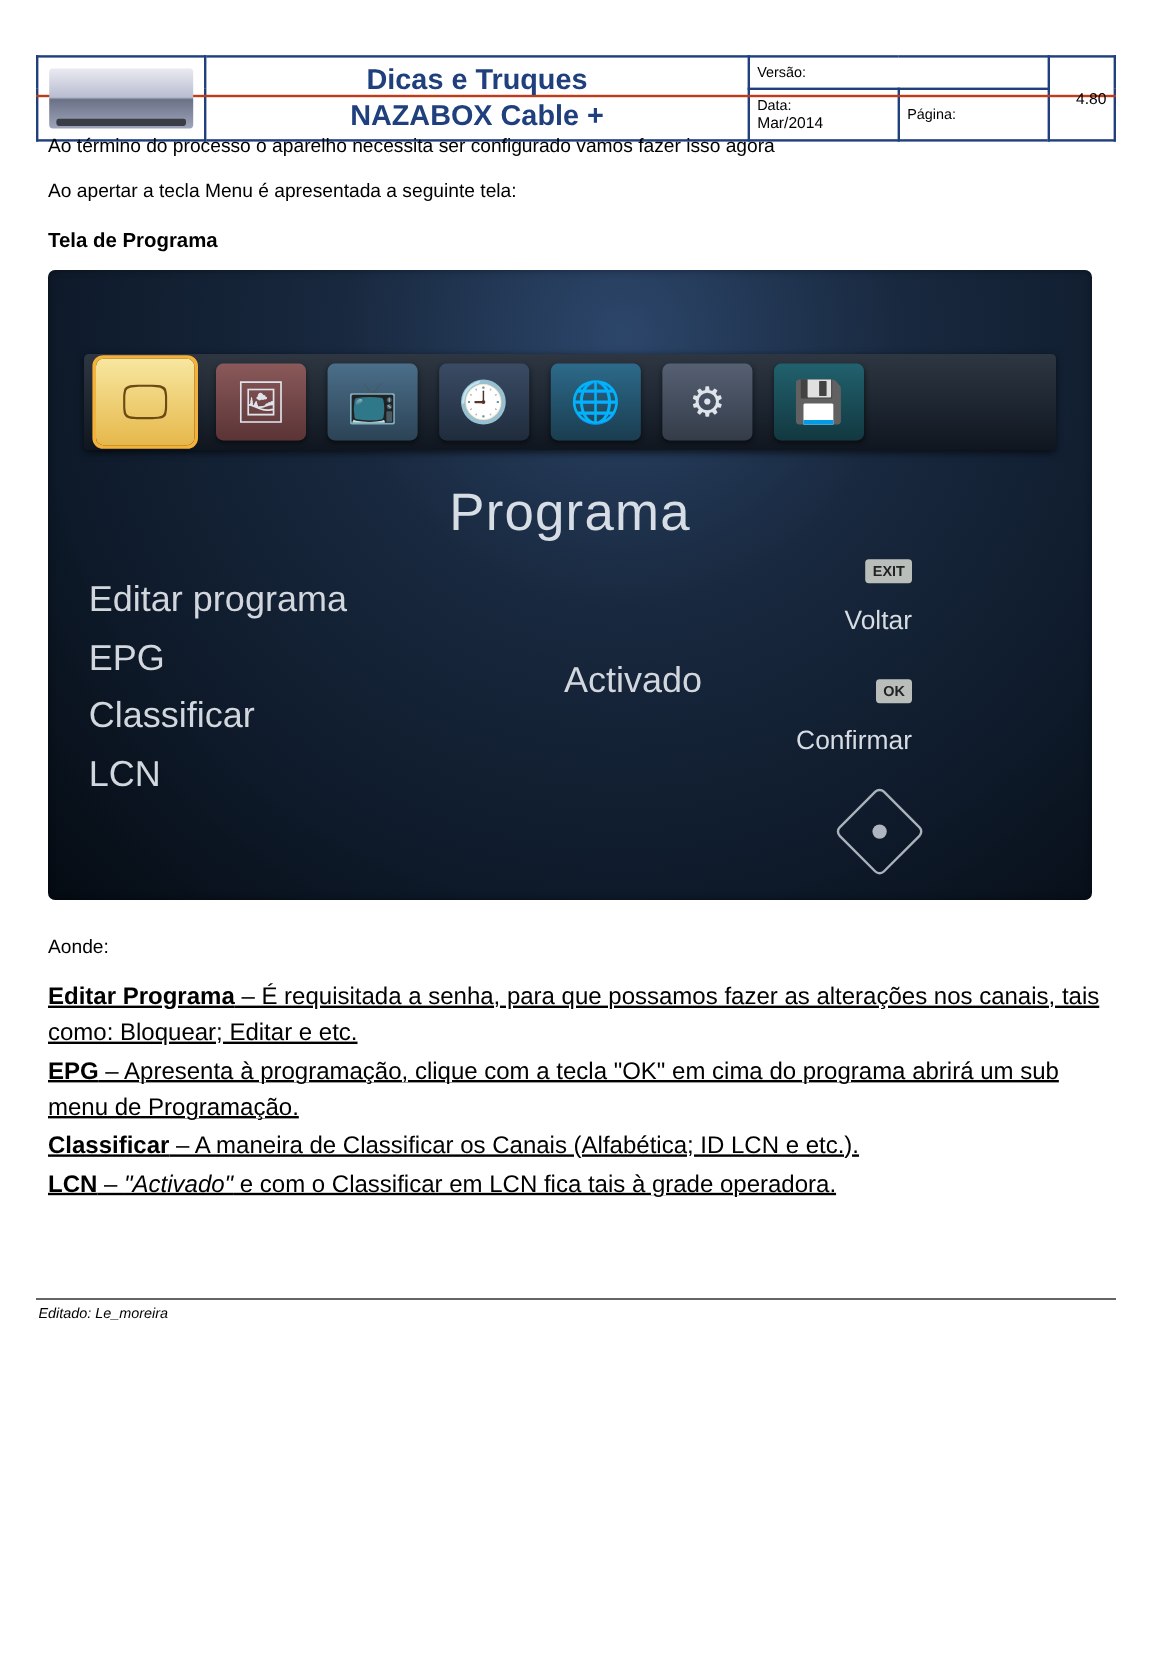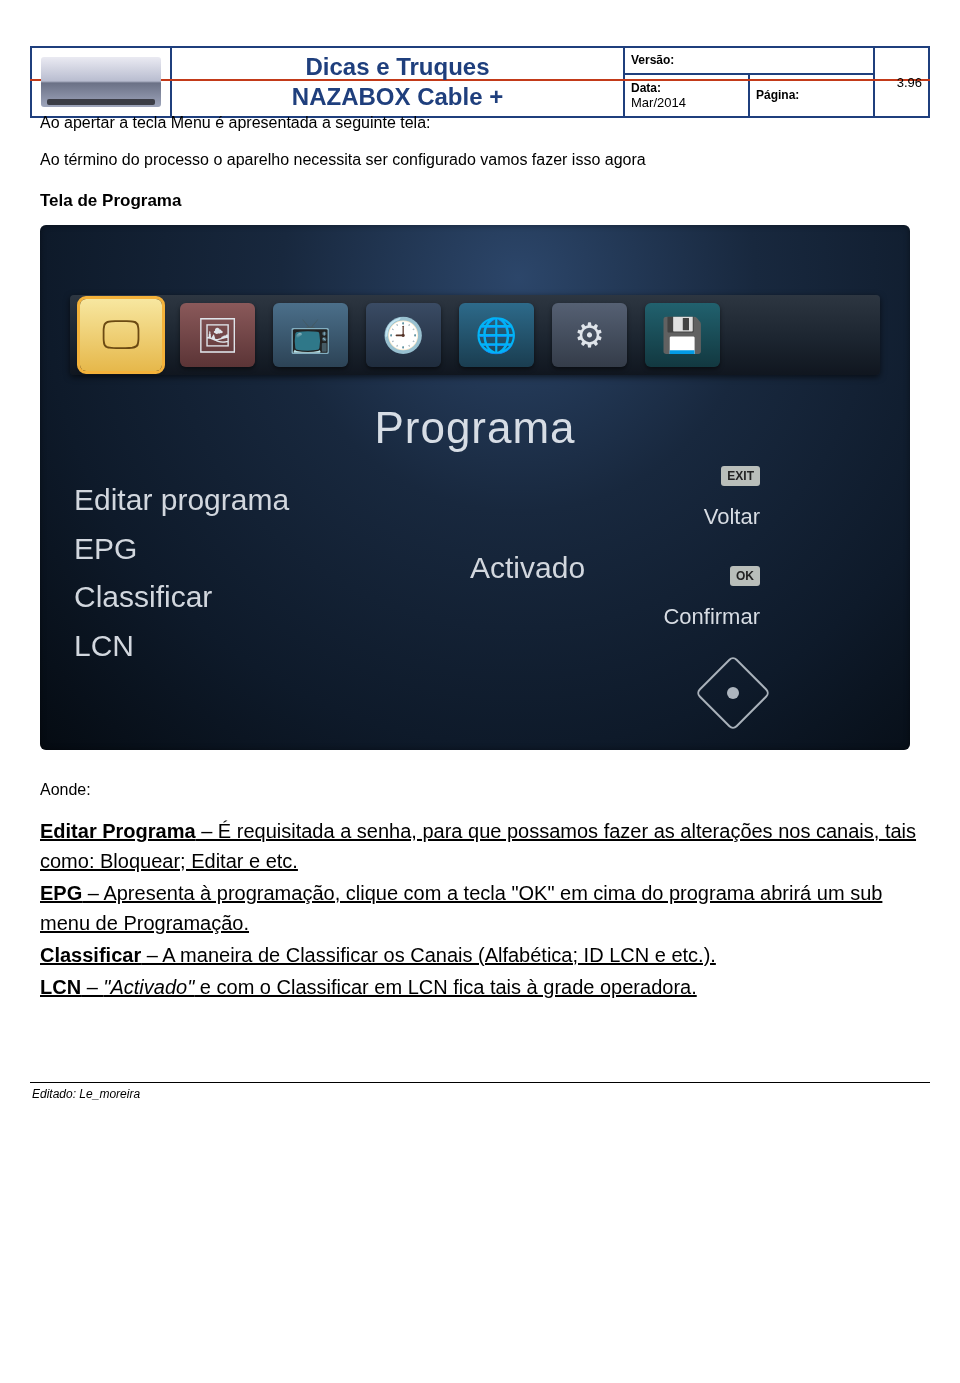--- a/index.html
+++ b/index.html
@@ -54,21 +54,21 @@
     font-size: 24px;
     color: #1f3f7d;
     line-height: 1.25;
   }
   .hdr-meta {
     width: 125px;
     font-size: 12px;
     font-weight: bold;
     color: #000;
   }
-  .hdr-meta-label { font-size: 12px; font-weight: bold; }
+  .hdr-meta-label { font-size: 12px; font-weight: normal; }
   .hdr-meta-val { font-size: 13px; font-weight: normal; }
   .hdr-num {
     width: 55px;
     text-align: right;
     font-size: 13px;
   }
   .red-rule {
     border: none;
     border-top: 2px solid #c33a19;
     margin: 4px 0 30px 0;
@@ -232,42 +232,42 @@
       <td class="hdr-logo" rowspan="2">
         <div class="logo-img"></div>
       </td>
       <td class="hdr-title" rowspan="2">
         <div>Dicas e Truques</div>
         <div>NAZABOX Cable +</div>
       </td>
       <td class="hdr-meta" colspan="2">
         <span class="hdr-meta-label">Versão:</span>
       </td>
-      <td class="hdr-num" rowspan="2">3.96</td>
+      <td class="hdr-num" rowspan="2">4.80</td>
     </tr>
     <tr>
       <td class="hdr-meta">
         <span class="hdr-meta-label">Data:</span><br>
         <span class="hdr-meta-val">Mar/2014</span>
       </td>
       <td class="hdr-meta">
         <span class="hdr-meta-label">Página:</span>
       </td>
     </tr>
   </tbody>
     </table>
   <div style="text-align:right; font-size:13px; margin-top:-64px; margin-right:12px; position:relative;">
     <span style="visibility:hidden;">14</span>
   </div>
 
   <hr class="red-rule">
 
   <div class="body-text">
+    <p class="para">Ao término do processo o aparelho necessita ser configurado vamos fazer isso agora</p>
     <p class="para">Ao apertar a tecla Menu é apresentada a seguinte tela:</p>
-    <p class="para">Ao término do processo o aparelho necessita ser configurado vamos fazer isso agora</p>
     <div class="subheading">Tela de Programa</div>
 
     <div class="tv-wrap">
       <div class="tv">
         <div class="tv-iconbar">
           <div class="tv-icon sel">
               <span>🖵</span>
             </div>
           <div class="tv-icon ic-gallery">
               <span>🖼</span>

